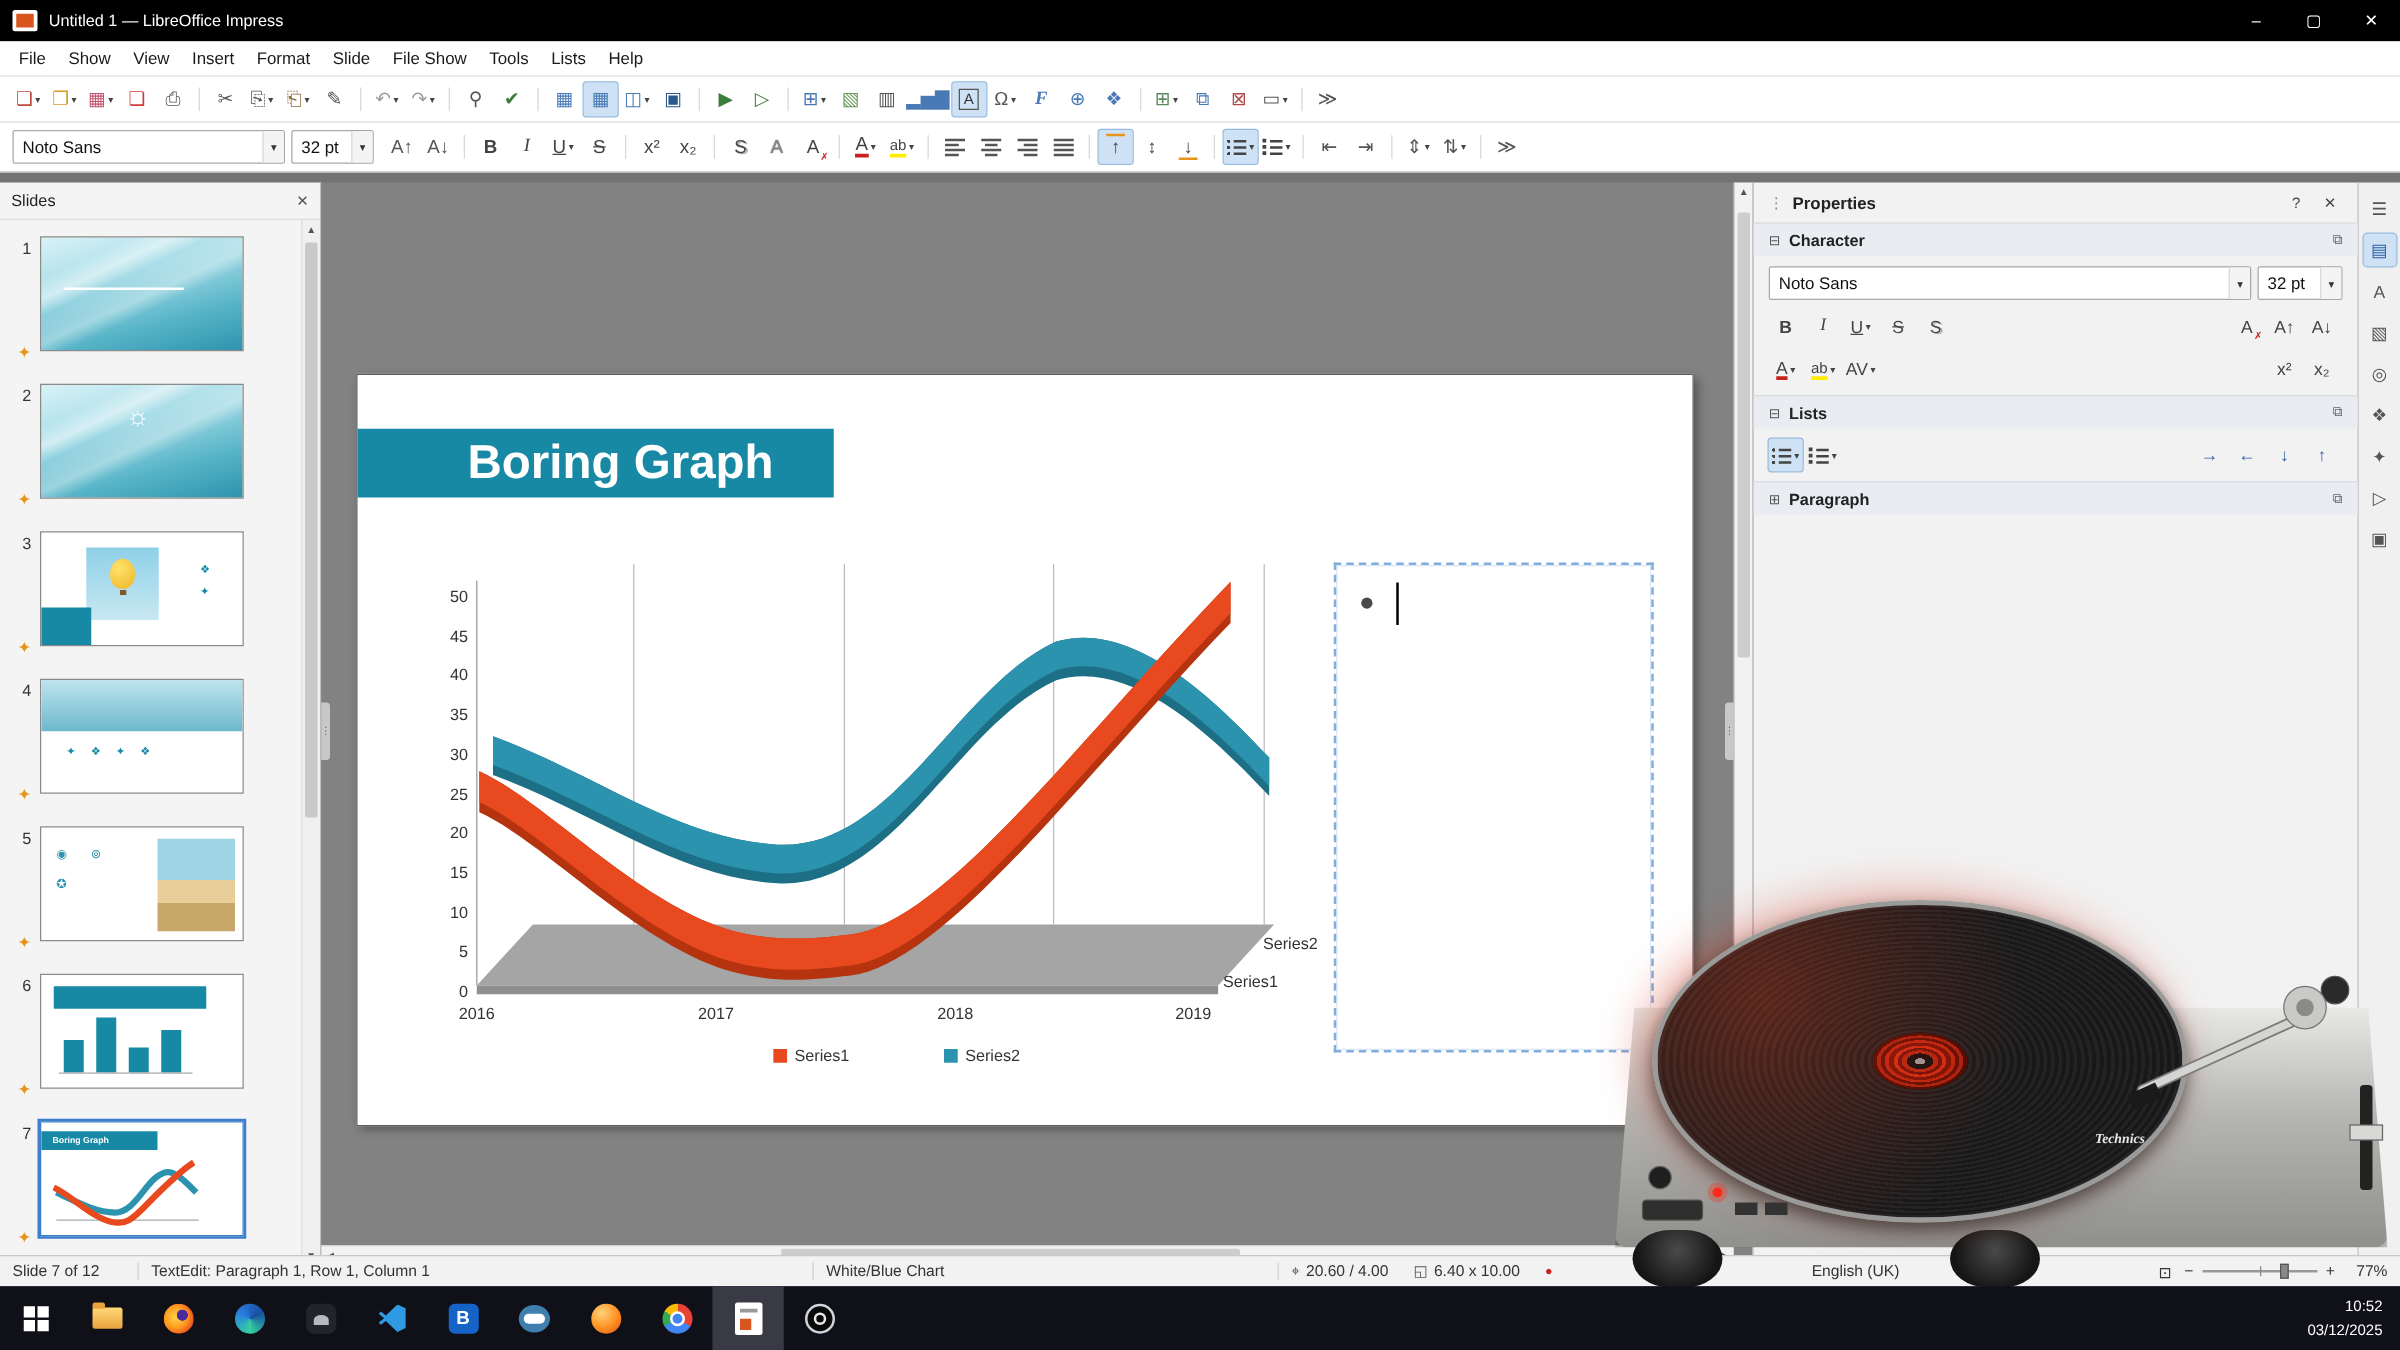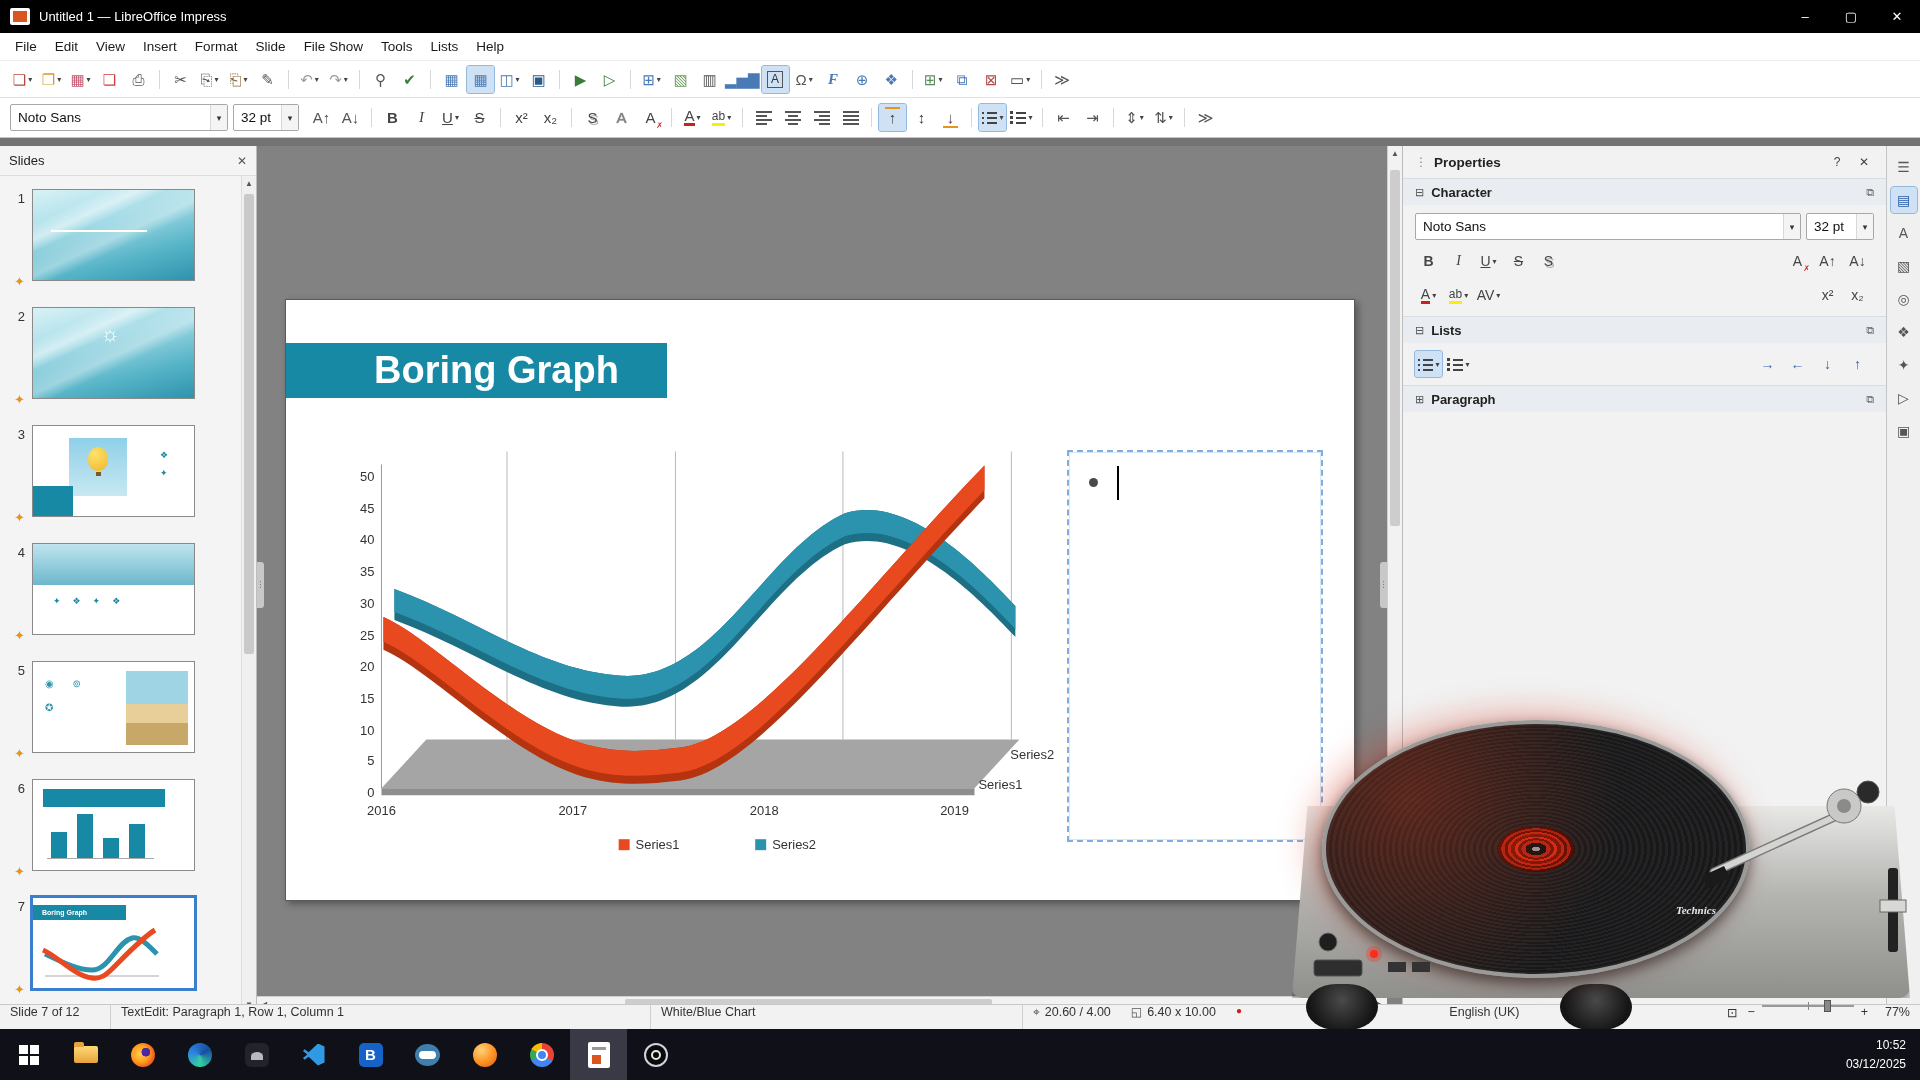--- a/index.html
+++ b/index.html
@@ -125,21 +125,21 @@
 .grow{flex:1;margin-right:5px}
 .w64{width:68px}
 .blue{color:#3465a4}
 
 
 .sidebar-tabs{width:34px;background:#f0f0f0;border-left:1px solid #c4c4c4;display:flex;flex-direction:column;align-items:center;padding-top:8px;gap:7px}
 .stab{width:26px;height:26px;display:flex;align-items:center;justify-content:center;font-size:14px;border-radius:3px}
 .stab.active{background:#cfe2f5;outline:1px solid #93b9dd}
 
 
-.statusbar{position:absolute;left:0;right:0;top:1004px;height:25px;background:#f2f2f2;border-top:1px solid #c8c8c8;display:flex;font-size:12.5px;color:#333;z-index:5}
+.statusbar{position:absolute;left:0;right:0;top:1004px;height:25px;background:#f2f2f2;border-top:1px solid #c8c8c8;display:flex;align-items:center;font-size:12.5px;color:#333;z-index:5}
 .sb{padding:0 10px;white-space:nowrap}
 .sb.sep{border-left:1px solid #cfcfcf}
 .sb.w1{width:110px}
 .sb.w2{width:540px}
 .sb.w3{width:372px}
 .sb-ico{color:#555;margin-right:5px;font-size:12px}
 .sb-mod{color:#c9211e;font-size:10px}
 .sb-lang{flex:1;text-align:center}
 .zslider{width:92px;height:2px;background:#999;position:relative;margin:0 7px}
 .zslider::before{content:"";position:absolute;left:50%;top:-3px;width:1px;height:8px;background:#888}
@@ -193,21 +193,21 @@
     <span class="win-controls">
       <span class="wc">–</span>
       <span class="wc">▢</span>
       <span class="wc">✕</span>
     </span>
   </div>
 
   <div class="menubar">
 
   <div class="menu-item">File</div>
-      <div class="menu-item">Edit</div>
+      <div class="menu-item">Show</div>
       <div class="menu-item">View</div>
       <div class="menu-item">Insert</div>
       <div class="menu-item">Format</div>
       <div class="menu-item">Slide</div>
       <div class="menu-item">File Show</div>
       <div class="menu-item">Tools</div>
       <div class="menu-item">Lists</div>
       <div class="menu-item">Help</div>
     </div>
 

